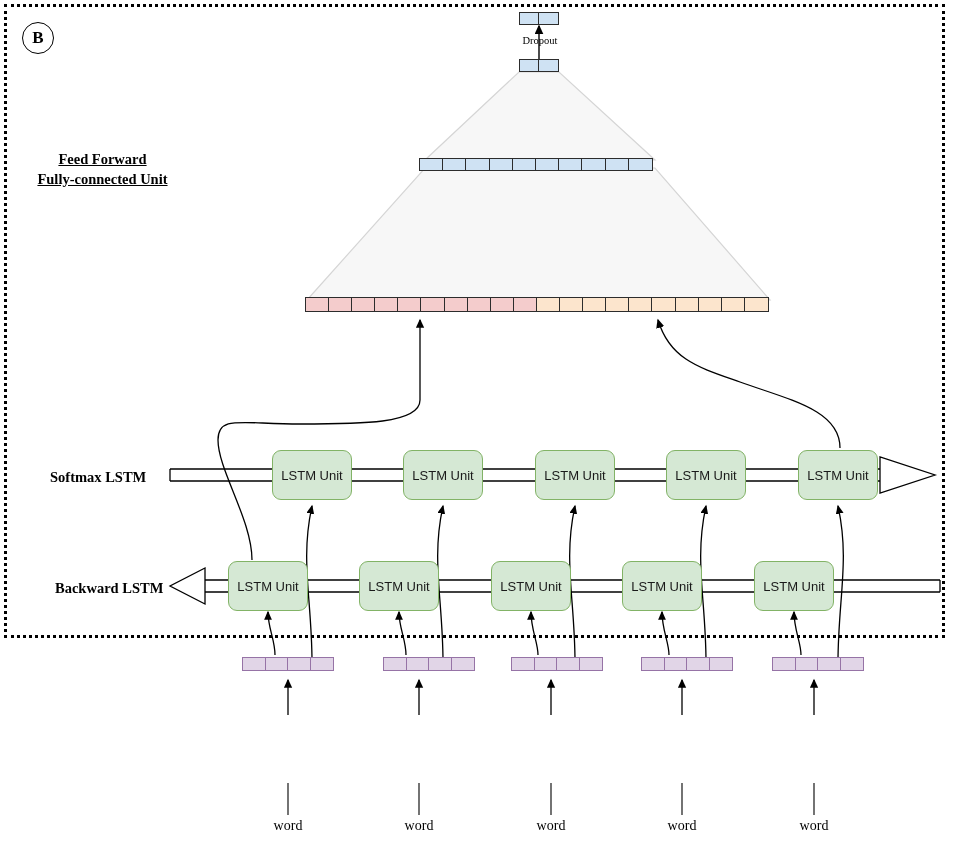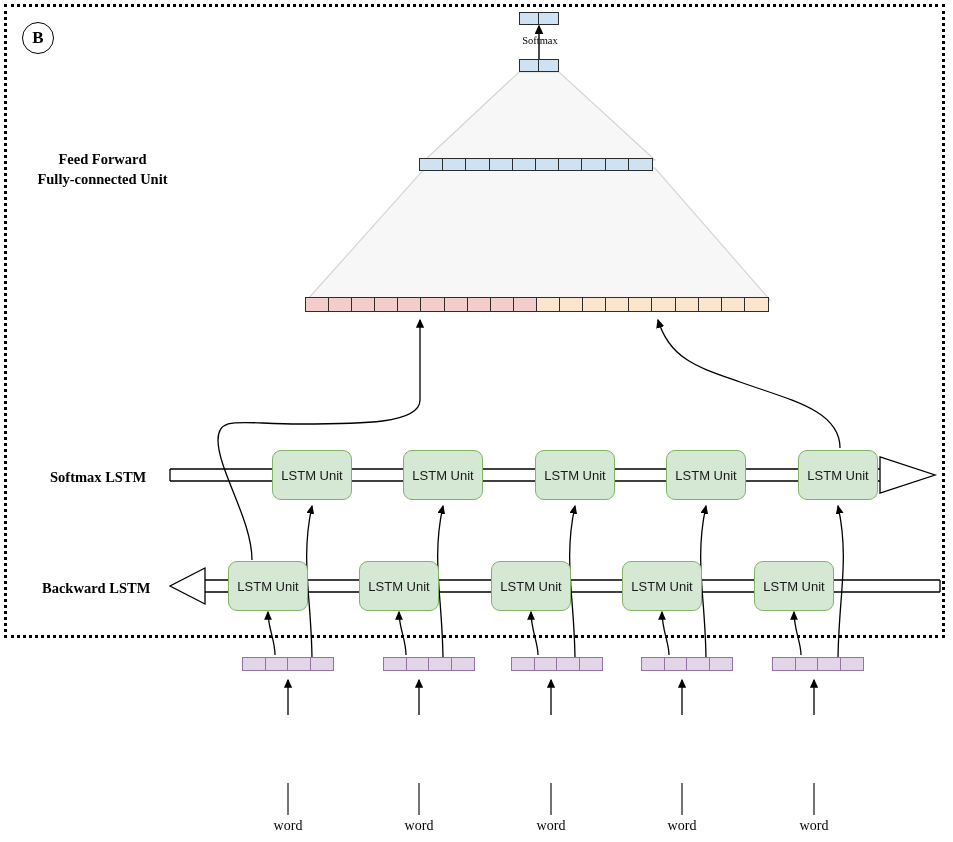--- a/index.html
+++ b/index.html
@@ -211,21 +211,21 @@
     <line x1="551" y1="815" x2="551" y2="783" stroke="#000" stroke-width="1.1"></line>
     <line x1="682" y1="815" x2="682" y2="783" stroke="#000" stroke-width="1.1"></line>
     <line x1="814" y1="815" x2="814" y2="783" stroke="#000" stroke-width="1.1"></line>
   </svg>
 
   <div class="cellbar" id="output-bar" style="left:519px; top:12px; width:40px; height:13px;">
     <span class="cell-blue" style="width:50%"></span>
       <span class="cell-blue" style="width:50%"></span>
   </div>
 
-  <div id="softmax-label">Softmax</div>
+  <div id="softmax-label">Dropout</div>
 
   <div class="cellbar" id="logits-bar" style="left:519px; top:59px; width:40px; height:13px;">
     <span class="cell-blue" style="width:50%"></span>
       <span class="cell-blue" style="width:50%"></span>
   </div>
 
   <div class="cellbar" id="hidden-bar" style="left:419px; top:158px; width:234px; height:13px;">
     <span class="cell-blue" style="width:10%"></span>
       <span class="cell-blue" style="width:10%"></span>
     <span class="cell-blue" style="width:10%"></span>
@@ -257,28 +257,28 @@
     <span class="cell-orange" style="width:5%"></span>
       <span class="cell-orange" style="width:5%"></span>
     <span class="cell-orange" style="width:5%"></span>
       <span class="cell-orange" style="width:5%"></span>
     <span class="cell-orange" style="width:5%"></span>
       <span class="cell-orange" style="width:5%"></span>
     <span class="cell-orange" style="width:5%"></span>
       <span class="cell-orange" style="width:5%"></span>
   </div>
 
-  <div class="side-label" style="left:20px; top:150px; width:165px;">
+  <div class="side-label" style="left:20px; top:150px; width:165px;text-decoration:underline;">
     <div>Feed Forward</div>
     <div>Fully-connected Unit</div>
   </div>
 
   <div class="side-label" style="left:50px; top:468px;">Softmax LSTM</div>
 
-  <div class="side-label" style="left:42px; top:579px;">Backward LSTM</div>
+  <div class="side-label" style="left:55px; top:579px;">Backward LSTM</div>
 
   <div class="lstm-unit" style="left:272px; top:450px;">
       <span>LSTM Unit</span>
     </div>
   <div class="lstm-unit" style="left:403px; top:450px;">
       <span>LSTM Unit</span>
     </div>
   <div class="lstm-unit" style="left:535px; top:450px;">
       <span>LSTM Unit</span>
     </div>

